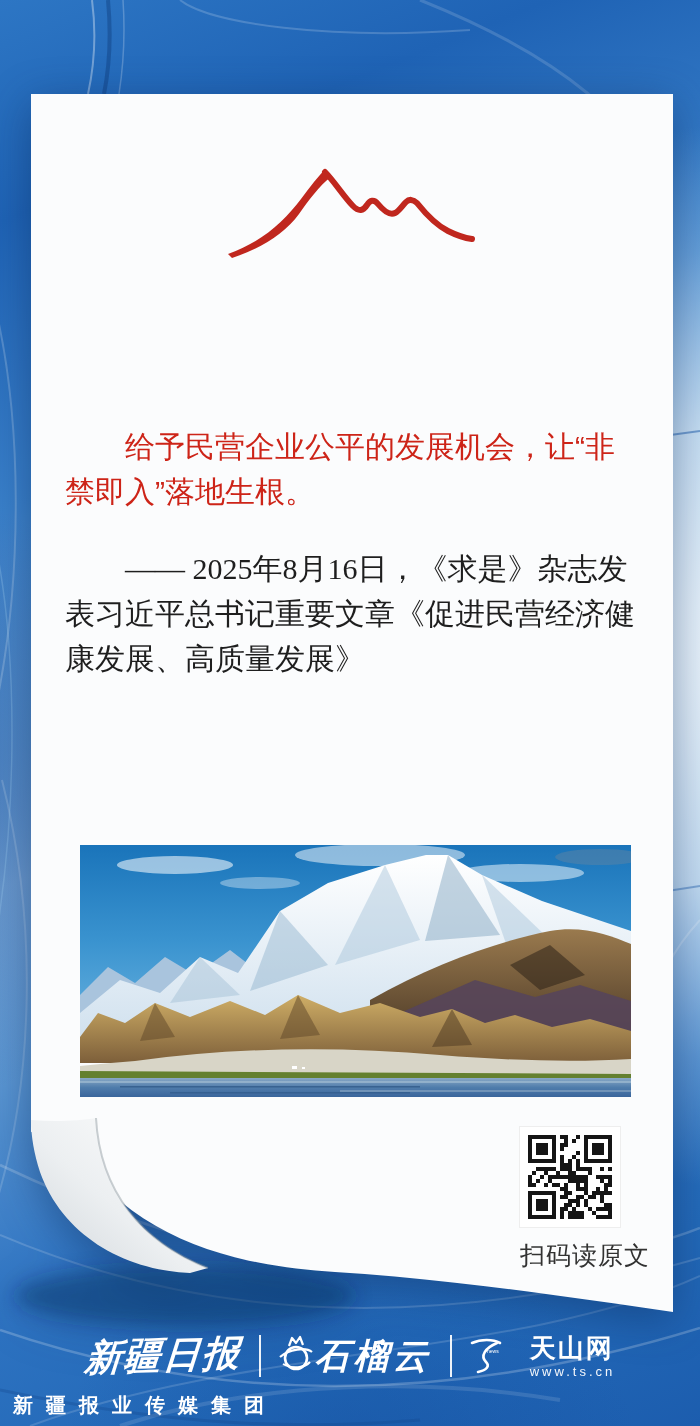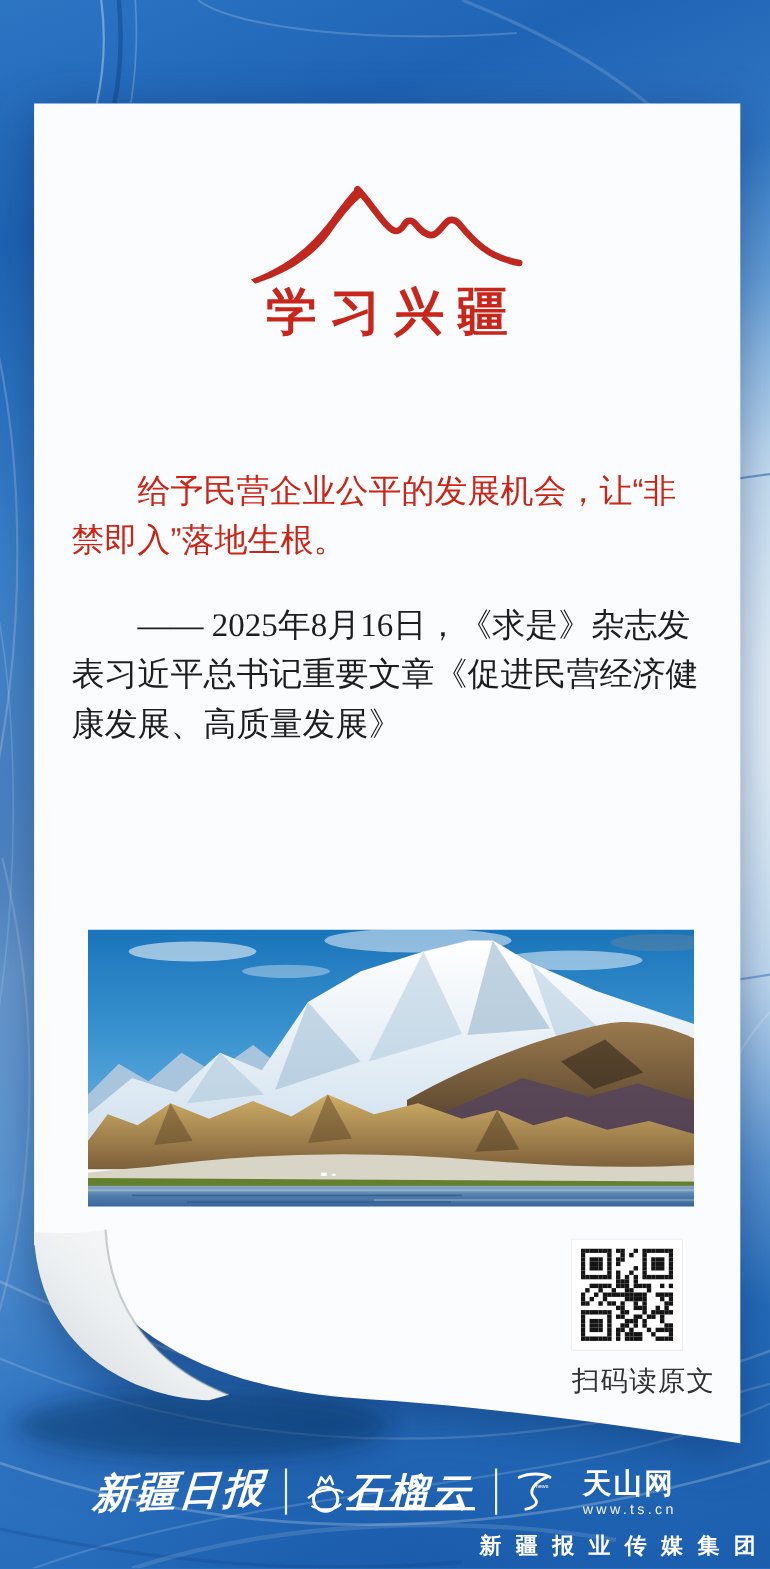--- a/index.html
+++ b/index.html
@@ -40,29 +40,29 @@
   .qr-box{width:84px;height:84px;margin:0 auto;background:#fff;padding:8px;
     box-shadow:0 0 0 1px #eee;}
   .qr-caption{margin-top:12px;font-size:25px;color:#323232;letter-spacing:1px;white-space:nowrap;}
 
   
   .footer{position:absolute;left:0;top:1330px;width:700px;color:#fff;}
   .logo-row{display:flex;align-items:center;justify-content:center;gap:18px;height:52px;}
   .np-logo{font-family:"Liberation Serif",serif;font-style:italic;font-weight:bold;
     font-size:37px;transform:skewX(-6deg) rotate(-2deg);letter-spacing:2px;white-space:nowrap;}
   .sep{width:2px;height:42px;background:rgba(255,255,255,.92);}
-  .sly{display:flex;align-items:flex-end;gap:2px;text-decoration:underline;}
+  .sly{display:flex;align-items:flex-start;gap:2px;}
   .sly-label{font-family:"Liberation Serif",serif;font-style:italic;font-weight:bold;
     font-size:35px;letter-spacing:4px;white-space:nowrap;}
   .tsn{display:flex;align-items:center;gap:7px;}
   .tsn-text{display:flex;flex-direction:column;line-height:1;margin-left:21px;}
   .tsn-name{font-weight:bold;font-size:26px;letter-spacing:2px;white-space:nowrap;}
   .tsn-url{font-size:13px;letter-spacing:3px;margin-top:4px;opacity:.95;}
-  .group-name{margin-top:10px;text-align:right;font-size:20px;font-weight:bold;
-    letter-spacing:13px;text-indent:13px;white-space:nowrap;padding-left:22px;}
+  .group-name{margin-top:10px;text-align:left;font-size:20px;font-weight:bold;
+    letter-spacing:13px;text-indent:13px;white-space:nowrap;}
 </style>
 </head>
 <body>
 
 <div class="poster">
 
   <div class="bg"></div>
   <svg class="bg-lines" width="700" height="1426" viewBox="0 0 700 1426" fill="none">
 
     <path d="M92,0 C96,30 95,62 88,94" stroke="rgba(255,255,255,.35)" stroke-width="2"></path>
@@ -121,21 +121,20 @@
 
     <div class="logo-wrap">
       <svg class="logo-svg" width="260" height="95" viewBox="0 0 260 95">
         <path d="M6,90 C42,77 62,57 79,35 C89,22 96,12 102,7 L109,13
                  C97,22 87,36 77,50 C62,70 40,84 10,94 Z" fill="#c0271e"></path>
         <path d="M103,8 C112,17 122,33 131,42 C137,48 141,47 145,41
                  C148,36 152,35 156,40 C161,46 167,52 173,49
                  C177,47 180,42 184,38 C187,35 191,35 195,39
                  C203,49 214,61 226,67 C234,71 243,74 250,75" fill="none" stroke="#c0271e" stroke-width="6" stroke-linecap="round"></path>
       </svg>
-      <div class="logo-text">学习兴疆</div>
     </div>
 
     <p class="quote">给予民营企业公平的发展机会，让“非禁即入”落地生根。</p>
 
     <p class="citation">—— 2025年8月16日，《求是》杂志发表习近平总书记重要文章《促进民营经济健康发展、高质量发展》</p>
 
     <svg class="photo" width="551" height="252" viewBox="0 0 551 252">
       <defs>
         <linearGradient id="sky" x1="0" y1="0" x2="0" y2="1">
           <stop offset="0" stop-color="#1a74ba"></stop>

